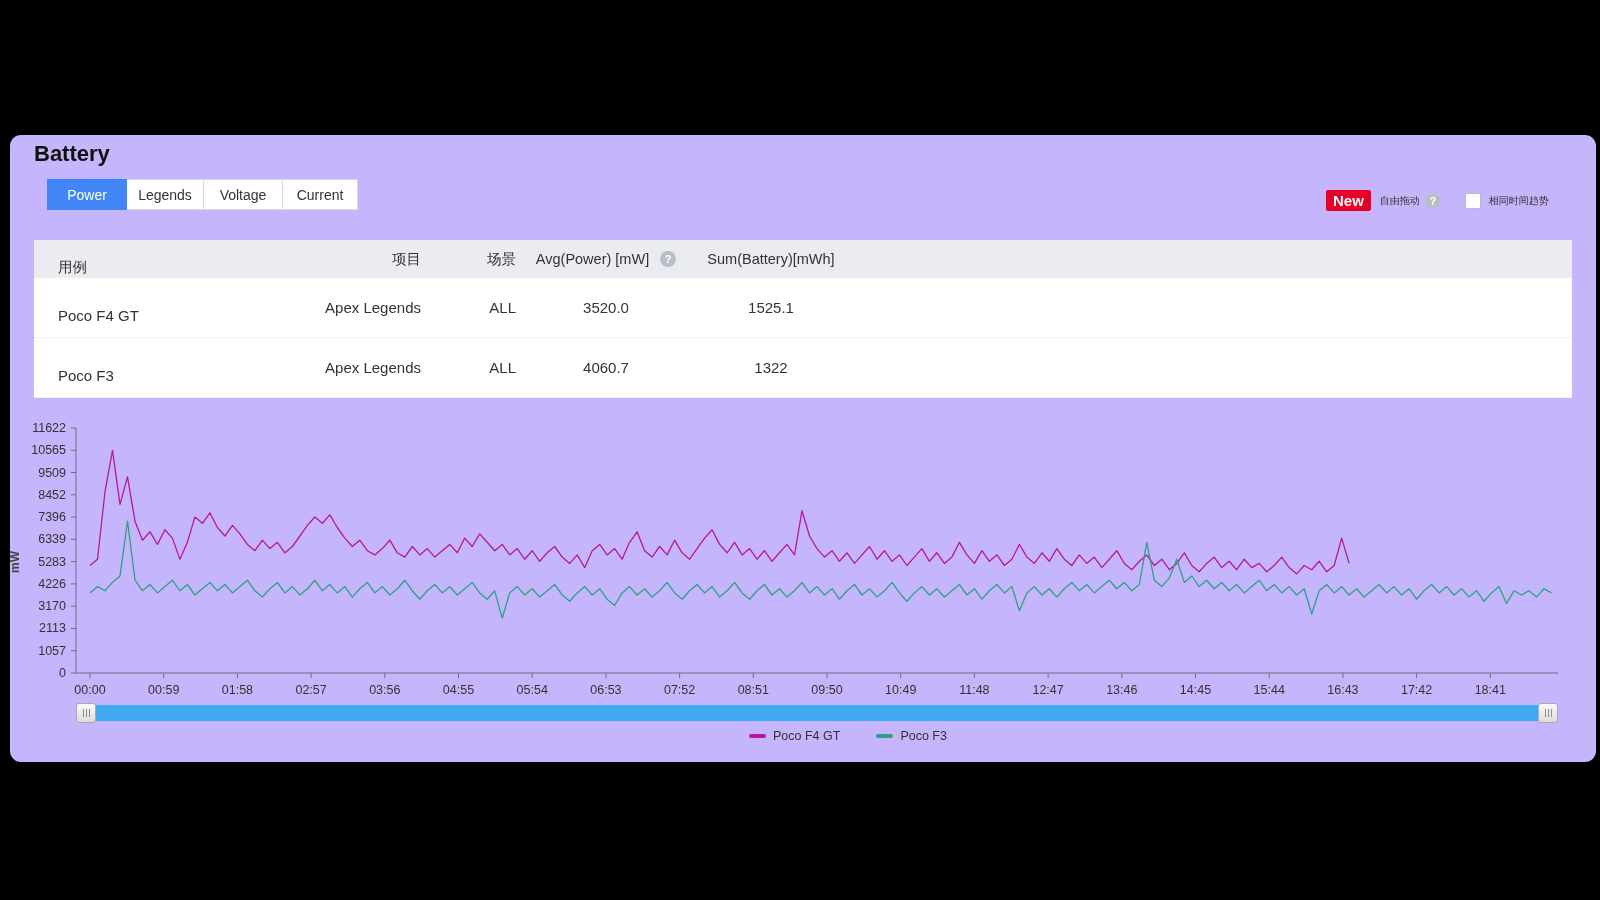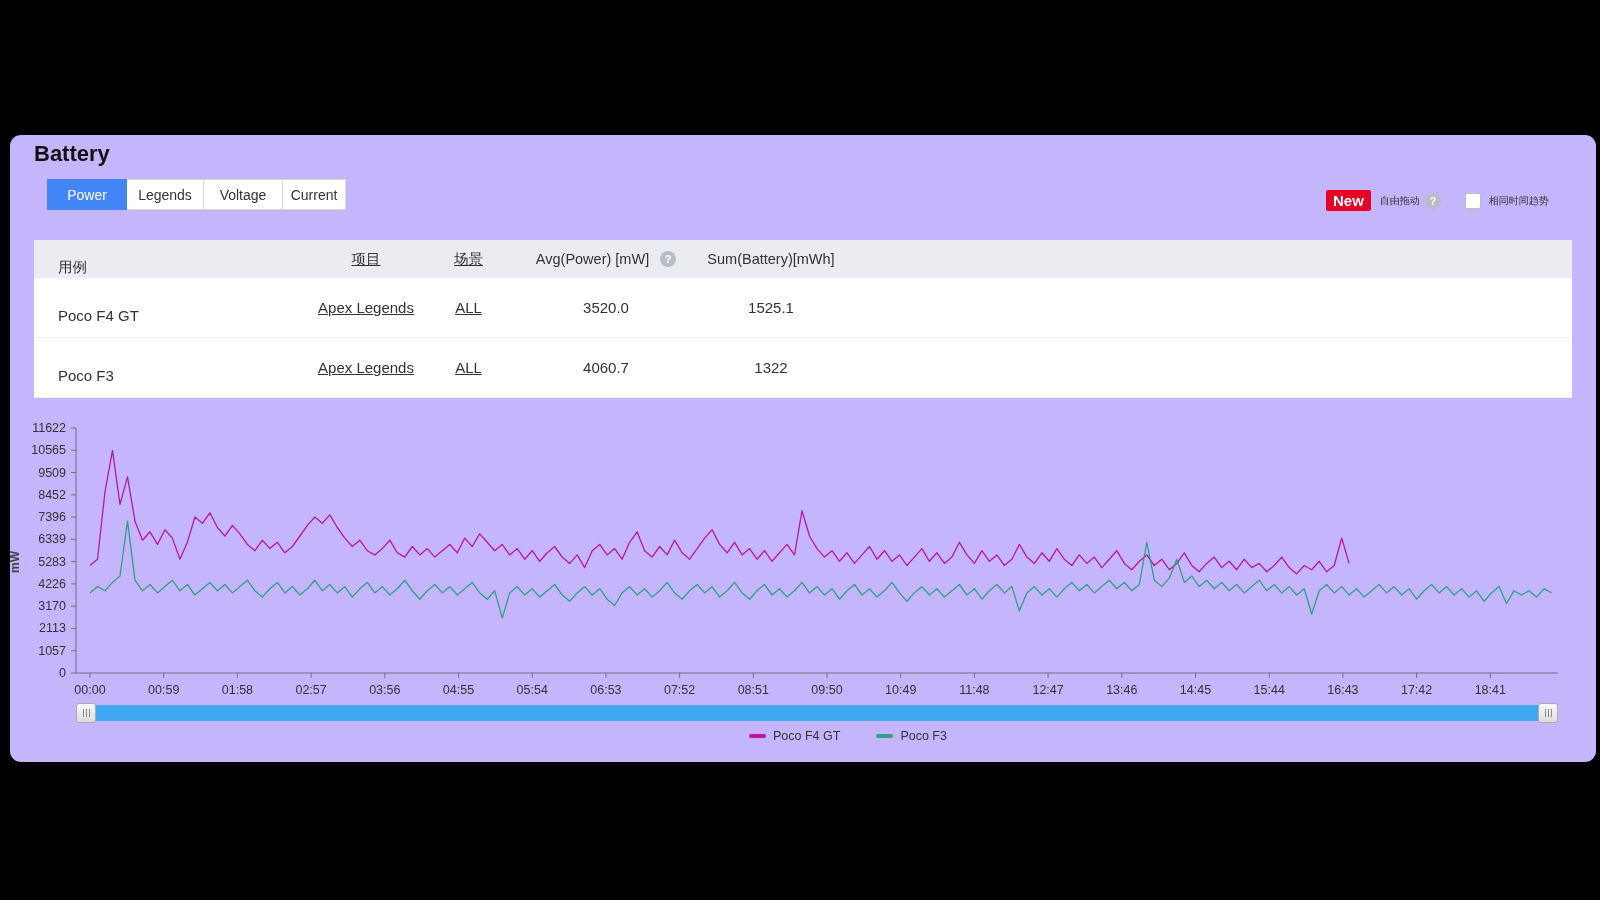--- a/index.html
+++ b/index.html
@@ -8,39 +8,39 @@
   .panel{position:absolute;left:10px;top:135px;width:1586px;height:627px;background:#c4b5fd;
     border-radius:11px;overflow:hidden;}
   .page-title{position:absolute;left:24px;top:6px;font-size:22px;font-weight:700;color:#111;}
 
   
   .tabs{position:absolute;left:24px;top:44px;display:flex;padding-left:13px;}
   .tab{height:31px;line-height:31px;text-align:center;font-size:14px;color:#333;background:#fff;
     border:1px solid #d9d9d9;margin-left:-1px;cursor:pointer;box-sizing:border-box;}
   .tab:first-child{margin-left:0;}
   .tab.active{background:#4285f4;border-color:#4285f4;color:#fff;position:relative;z-index:2;}
-  .tab.w1{width:80px}.tab.w2{width:78px}.tab.w3{width:80px}.tab.w4{width:64px}
+  .tab.w1{width:80px}.tab.w2{width:78px}.tab.w3{width:80px}.tab.w4{width:76px}
 
   
   .controls{position:absolute;left:1316px;top:55px;display:flex;align-items:center;white-space:nowrap;}
   .new-badge{background:#e60027;color:#fff;font-size:15px;font-weight:700;padding:2px 7px;
     border-radius:2px;margin-right:9px;}
   .ctrl-label{font-size:10px;color:#333;}
   .help-dot{display:inline-flex;align-items:center;justify-content:center;width:16px;height:16px;
     border-radius:50%;background:#b9bdc6;color:#fff;font-size:11px;font-weight:700;margin-left:5px;}
   .checkbox{width:16px;height:16px;border:1px solid #b8bcc4;border-radius:2px;background:#fff;
     margin-left:24px;margin-right:8px;box-sizing:border-box;}
 
   
   .tbl{position:absolute;left:24px;top:105px;width:1538px;}
   .tbl-row{display:grid;grid-template-columns:277px 110px 95px 180px 150px 1fr;align-items:center;}
   .tbl-head{background:#ebecf1;height:38px;font-size:14.5px;color:#333;}
   .tbl-data{height:59px;font-size:15px;color:#333;border-bottom:1px solid #f0f1f5;background:#fff;}
   .c1{padding-left:24px;text-align:left;margin-top:16px;}
-  .c2,.c3{text-align:center;text-decoration:underline;}
+  .c2,.c3{text-align:right;}
   .c4,.c5{text-align:center;}
   .c4.head{display:flex;align-items:center;justify-content:center;gap:6px;}
 
   
   .chart-svg{position:absolute;left:0;top:283px;}
   .ylabel{position:absolute;left:-6px;top:420px;font-size:12px;font-weight:700;color:#444;
     transform:rotate(-90deg);}
 
   
   .dz{position:absolute;left:66px;top:568px;width:1482px;height:20px;}

